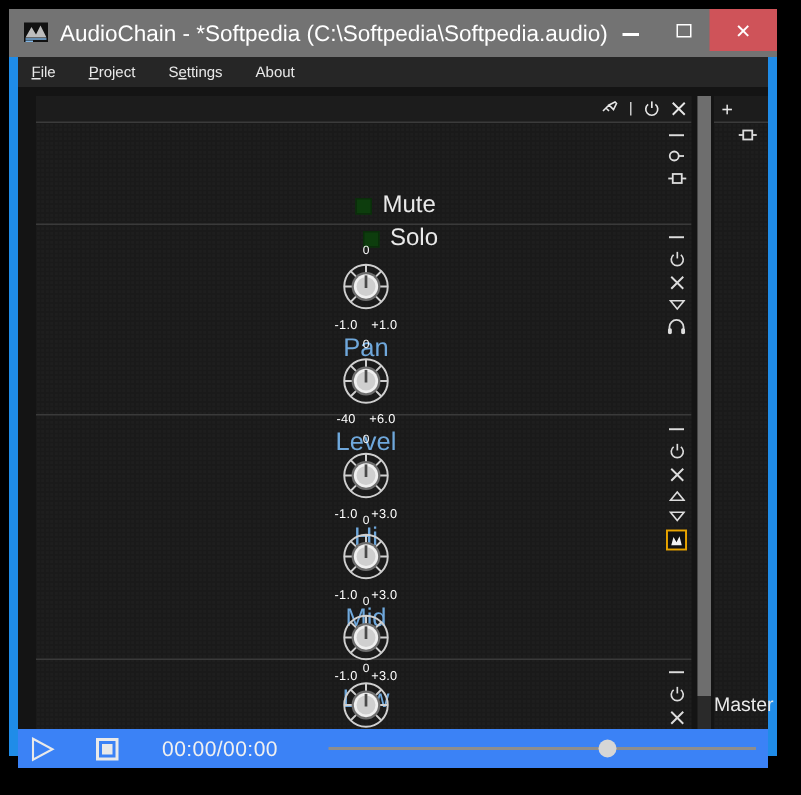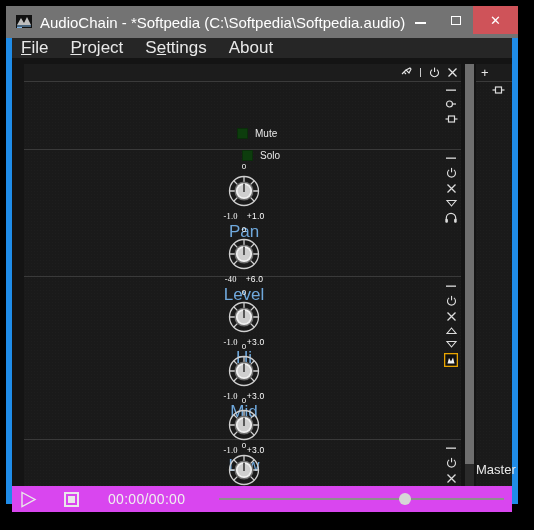--- a/index.html
+++ b/index.html
@@ -13,21 +13,21 @@
   .tb-title{position:absolute;left:34px;top:5px;height:24px;line-height:24px;font-size:15px;color:#fff;white-space:nowrap;}
   .tb-btns{position:absolute;right:0;top:0;height:28px;display:flex;}
   .tb-btn{width:35px;height:28px;display:flex;align-items:center;justify-content:center;color:#fff;font-size:13px;}
   .tb-btn.close{background:#cf5359;width:45px;}
   .sq{width:10px;height:9px;border:1.6px solid #fff;box-sizing:border-box;}
   .dash{width:11px;height:2px;background:#fff;margin-top:6px;}
 
   
   .menubar{position:absolute;left:6px;top:32px;width:500px;height:20px;background:#262626;}
   .menu-items{position:absolute;left:6px;top:0;height:20px;display:flex;align-items:center;gap:16px;}
-  .menu-item{font-size:17px;color:#e8e8e8;padding:1px 3px;cursor:default;}
+  .menu-item{font-size:10px;color:#e8e8e8;padding:1px 3px;cursor:default;}
   .menu-item u{text-decoration:underline;}
 
   
   .client{position:absolute;left:6px;top:52px;width:500px;height:440px;background:#141414;}
 
   
   .rack{position:absolute;left:12px;top:6px;width:437px;height:425px;background:#1a1a1a;
         background-image:radial-gradient(rgba(255,255,255,.018) 1px, transparent 1px);
         background-size:3px 3px;overflow:hidden;}
   .rack-hdr{position:absolute;left:0;top:0;width:437px;height:17px;background:#1c1c1c;border-bottom:1px solid #3b3b3b;}
@@ -35,41 +35,41 @@
 
   .divider{position:absolute;left:0;width:437px;height:1px;background:#3a3a3a;}
 
   
   .vstrip{position:absolute;right:2px;width:16px;display:flex;flex-direction:column;align-items:center;gap:5px;color:#ddd;}
 
   
   .ctrl-col{position:absolute;left:0;top:0;width:437px;}
   .ledrow{position:absolute;display:flex;align-items:center;gap:7px;}
   .led{width:9px;height:9px;background:#0d3d0d;border:1px solid #0a2d0a;}
-  .ledlbl{font-size:10px;color:#e9e9e9;}
+  .ledlbl{font-size:16px;color:#e9e9e9;}
 
   .knobwrap{position:absolute;width:120px;text-align:center;}
   .knob{position:relative;width:42px;height:42px;margin:0 auto;}
   .knob .zero{position:absolute;left:0;top:-7px;width:42px;text-align:center;font-size:8px;color:#fff;line-height:8px;}
   .knoblimits{font-size:8.5px;color:#fff;margin-top:-1px;letter-spacing:.2px;}
-  .knoblimits .lo{margin-right:9px;font-family:Liberation Serif, serif;}
+  .knoblimits .lo{margin-right:9px;}
   .knobname{font-size:17px;color:#6fa8dc;margin-top:1px;}
 
   
   .scroll{position:absolute;left:453px;top:6px;width:9px;height:425px;background:#2a2a2a;}
   .scroll-thumb{position:absolute;left:0;top:0;width:9px;height:400px;background:#6e6e6e;}
 
   .master{position:absolute;left:464px;top:6px;width:36px;height:425px;background:#1a1a1a;
           background-image:radial-gradient(rgba(255,255,255,.018) 1px, transparent 1px);
           background-size:3px 3px;}
   .master-hdr{position:absolute;left:0;top:0;width:36px;height:17px;background:#1c1c1c;border-bottom:1px solid #3b3b3b;}
   .plus{position:absolute;left:5px;top:1px;font-size:13px;color:#e8e8e8;line-height:15px;}
   .plug-ic{position:absolute;left:16px;top:21px;}
   .master-lbl{position:absolute;left:0;top:398px;width:36px;text-align:center;font-size:13px;color:#e9e9e9;}
-  .tbar{position:absolute;left:6px;top:480px;width:500px;height:26px;background:#d946ef;display:flex;align-items:center;gap:22px;}
+  .tbar{position:absolute;left:6px;top:480px;width:500px;height:26px;background:#3b82f6;display:flex;align-items:center;gap:22px;}
   .play{width:17px;height:17px;margin-left:8px;}
   .stopb{width:15px;height:15px;margin-left:5px;border:2px solid #e9e9e9;box-sizing:border-box;position:relative;}
   .stopb i{position:absolute;left:2px;top:2px;right:2px;bottom:2px;background:#e9e9e9;}
   .time{margin-left:7px;font-size:14px;color:#f0f0f0;letter-spacing:.3px;}
   .slider{position:relative;margin-left:12px;flex:1;height:14px;margin-right:8px;}
   .slider .track{position:absolute;left:0;top:6px;width:100%;height:2px;background:#8e8e8e;}
   .slider .thumb{position:absolute;left:63%;top:1px;width:12px;height:12px;border-radius:50%;background:#d6d6d6;}
 
   svg{display:block;}
 </style>

